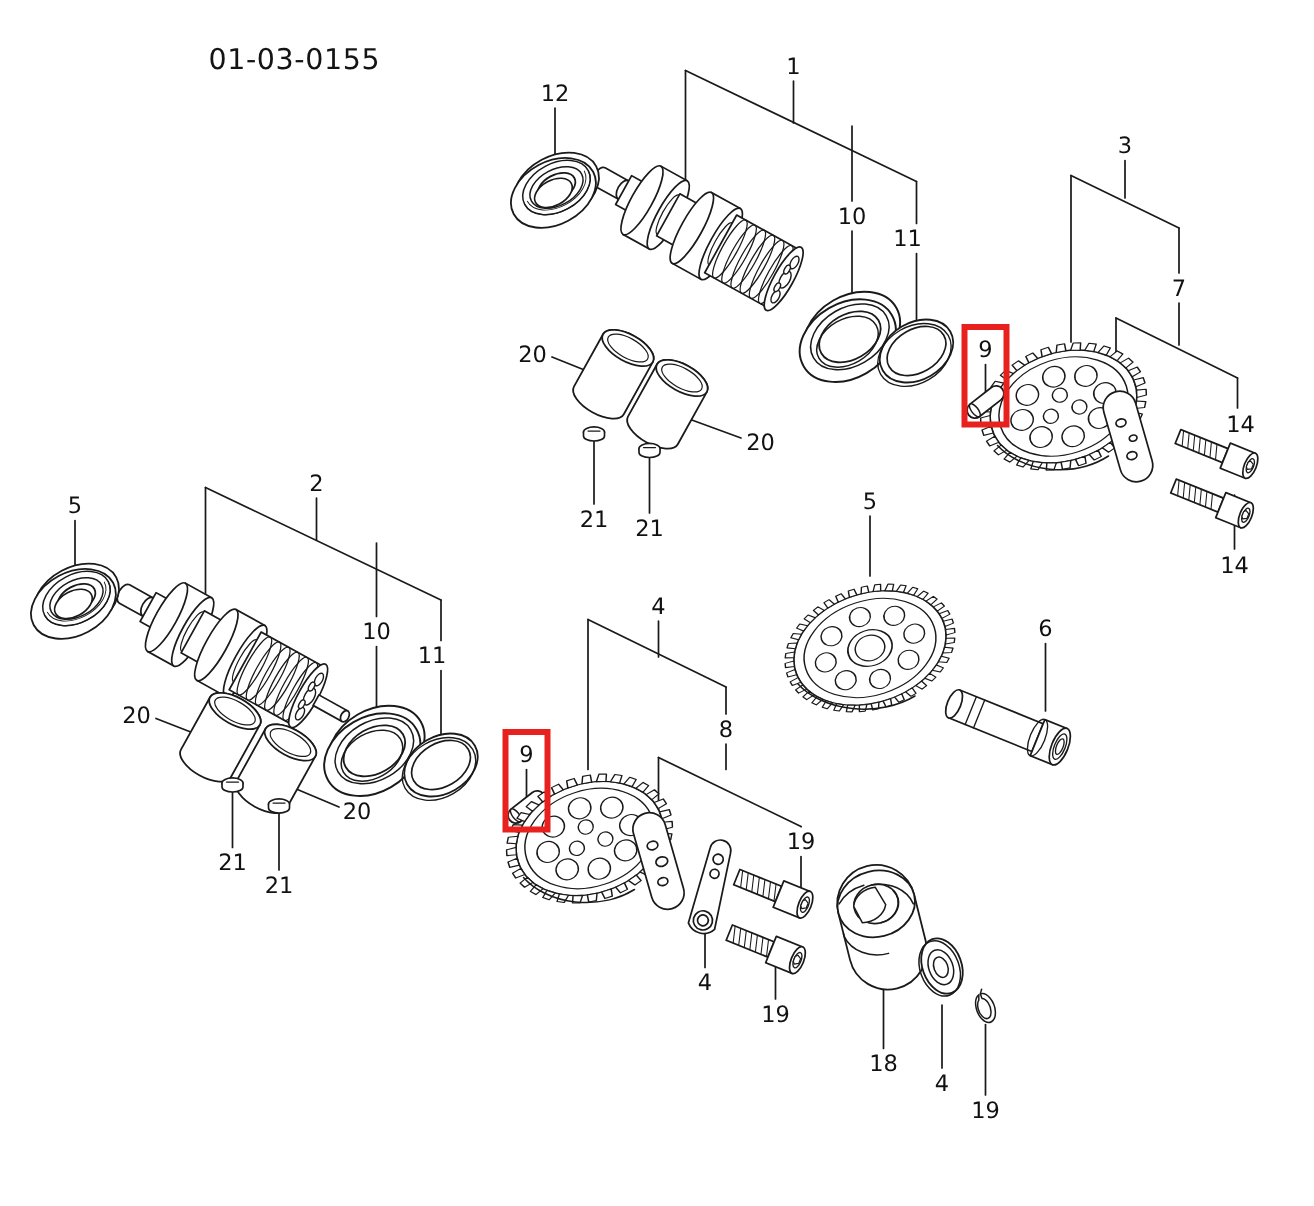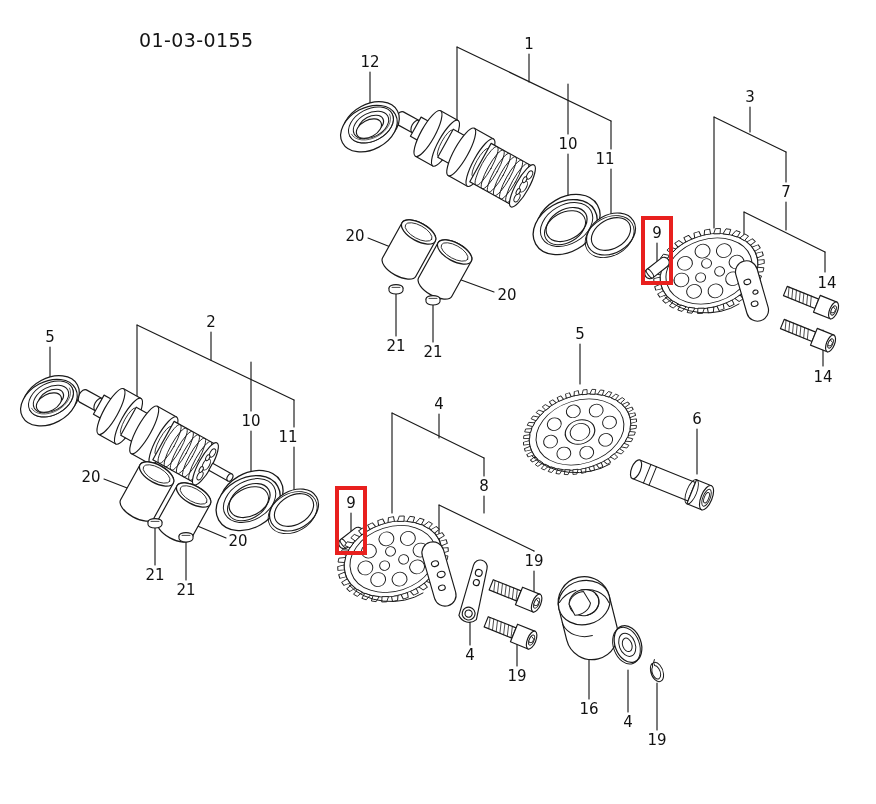--- a/index.html
+++ b/index.html
@@ -609,21 +609,21 @@
   <div class="callout-label" style="left:484px;top:486px;">8</div>
   <div class="callout-label" style="left:568px;top:144px;">10</div>
   <div class="callout-label" style="left:251px;top:421px;">10</div>
   <div class="callout-label" style="left:605px;top:159px;">11</div>
   <div class="callout-label" style="left:288px;top:437px;">11</div>
   <div class="callout-label" style="left:370px;top:62px;">12</div>
   <div class="callout-label" style="left:50px;top:337px;">5</div>
   <div class="callout-label" style="left:827px;top:283px;">14</div>
   <div class="callout-label" style="left:823px;top:377px;">14</div>
   <div class="callout-label" style="left:470px;top:655px;">4</div>
-  <div class="callout-label" style="left:589px;top:709px;">16</div>
+  <div class="callout-label" style="left:589px;top:709px;">18</div>
   <div class="callout-label" style="left:628px;top:722px;">4</div>
   <div class="callout-label" style="left:657px;top:740px;">19</div>
   <div class="callout-label" style="left:534px;top:561px;">19</div>
   <div class="callout-label" style="left:517px;top:676px;">19</div>
   <div class="callout-label" style="left:355px;top:236px;">20</div>
   <div class="callout-label" style="left:507px;top:295px;">20</div>
   <div class="callout-label" style="left:91px;top:477px;">20</div>
   <div class="callout-label" style="left:238px;top:541px;">20</div>
   <div class="callout-label" style="left:396px;top:346px;">21</div>
   <div class="callout-label" style="left:433px;top:352px;">21</div>

